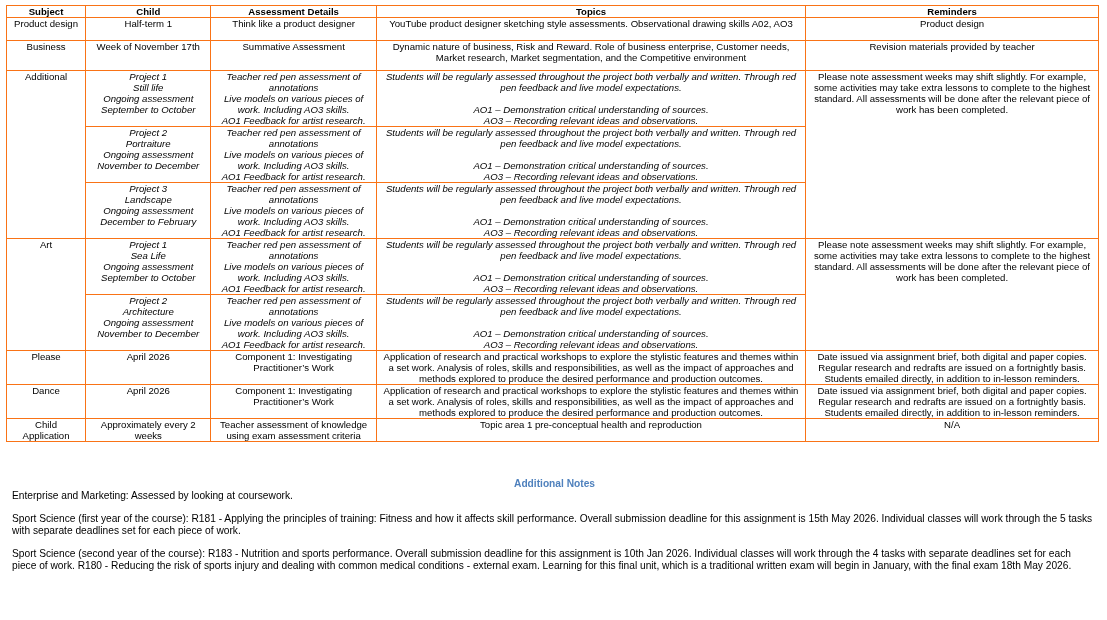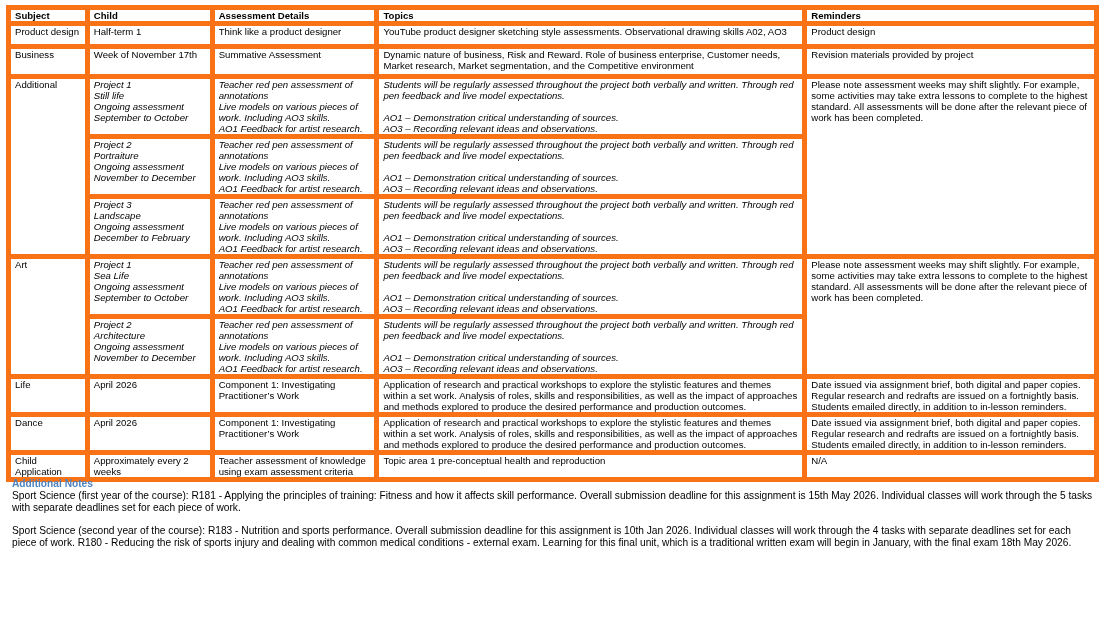--- a/index.html
+++ b/index.html
@@ -6,30 +6,30 @@
   body {
     width:1107px; height:620px; overflow:hidden; position:relative;
     font-family:"Liberation Sans", sans-serif; color:#000;
   }
   table.sched {
     position:absolute; left:6px; top:5px;
     border-collapse:collapse; table-layout:fixed;
     width:1093px; font-size:9.6px; line-height:11px;
   }
   table.sched td, table.sched th {
-    border:5px solid #f97316; vertical-align:top; text-align:left;
+    border:1px solid #f97316; vertical-align:top; text-align:center;
     padding:0 4px; overflow:hidden;
   }
   table.sched th { font-weight:bold; height:11px; }
   .c1 { width:77px; } .c2 { width:122px; } .c3 { width:161px; }
   .c4 { width:418px; } .c5 { width:285px; }
   .ln { display:block; white-space:pre-wrap;font-style:italic; }
   .blank { display:block; height:11px; }
   .notes { position:absolute; left:12px; top:478px; width:1085px; font-size:10.2px; line-height:12px; }
-  .notes-title { color:#4f81bd; font-weight:bold; margin:0; }
+  .notes-title { color:#4f81bd; font-weight:bold; margin:0;text-align:center; }
   .notes p { margin:0 0 11px 0; }
 </style>
 </head>
 <body>
 
 <table class="sched">
   <colgroup>
     <col class="c1">
       <col class="c2">
       <col class="c3">
@@ -53,21 +53,21 @@
       <td>Think like a product designer</td>
       <td>YouTube product designer sketching style assessments. Observational drawing skills A02, AO3</td>
       <td>Product design</td>
     </tr>
 
     <tr style="height:30px">
       <td>Business</td>
       <td>Week of November 17th</td>
       <td>Summative Assessment</td>
       <td>Dynamic nature of business, Risk and Reward. Role of business enterprise, Customer needs, Market research, Market segmentation, and the Competitive environment</td>
-      <td>Revision materials provided by project</td>
+      <td>Revision materials provided by teacher</td>
     </tr>
 
     <tr>
       <td rowspan="3">Additional</td>
       <td>
         <span class="ln">Project 1</span>
         <span class="ln">Still life</span>
         <span class="ln">Ongoing assessment</span>
         <span class="ln">September to October</span>
       </td>
@@ -161,21 +161,21 @@
       </td>
       <td>
         <span class="ln">Students will be regularly assessed throughout the project both verbally and written. Through red pen feedback and live model expectations.</span>
         <span class="blank"></span>
         <span class="ln">AO1 – Demonstration critical understanding of sources.</span>
         <span class="ln">AO3 – Recording relevant ideas and observations.</span>
       </td>
     </tr>
 
     <tr>
-      <td>Life</td>
+      <td>Please</td>
       <td>April 2026</td>
       <td>Component 1: Investigating Practitioner’s Work</td>
       <td>Application of research and practical workshops to explore the stylistic features and themes within a set work. Analysis of roles, skills and responsibilities, as well as the impact of approaches and methods explored to produce the desired performance and production outcomes.</td>
       <td>Date issued via assignment brief, both digital and paper copies. Regular research and redrafts are issued on a fortnightly basis. Students emailed directly, in addition to in-lesson reminders.</td>
     </tr>
 
     <tr>
       <td>Dance</td>
       <td>April 2026</td>
       <td>Component 1: Investigating Practitioner’s Work</td>
@@ -188,15 +188,16 @@
       <td>Approximately every 2 weeks</td>
       <td>Teacher assessment of knowledge using exam assessment criteria</td>
       <td>Topic area 1 pre-conceptual health and reproduction</td>
       <td>N/A</td>
     </tr>
   </tbody>
 </table>
 
 <div class="notes">
   <div class="notes-title">Additional Notes</div>
+  <p>Enterprise and Marketing: Assessed by looking at coursework.</p>
   <p>Sport Science (first year of the course): R181 - Applying the principles of training: Fitness and how it affects skill performance. Overall submission deadline for this assignment is 15th May 2026. Individual classes will work through the 5 tasks with separate deadlines set for each piece of work.</p>
   <p>Sport Science (second year of the course): R183 - Nutrition and sports performance. Overall submission deadline for this assignment is 10th Jan 2026.  Individual classes will work through the 4 tasks with separate deadlines set for each piece of work. R180 - Reducing the risk of sports injury and dealing with common medical conditions - external exam. Learning for this final unit, which is a traditional written exam will begin in January, with the final exam 18th May 2026.</p>
 </div>
 
 </body></html>

